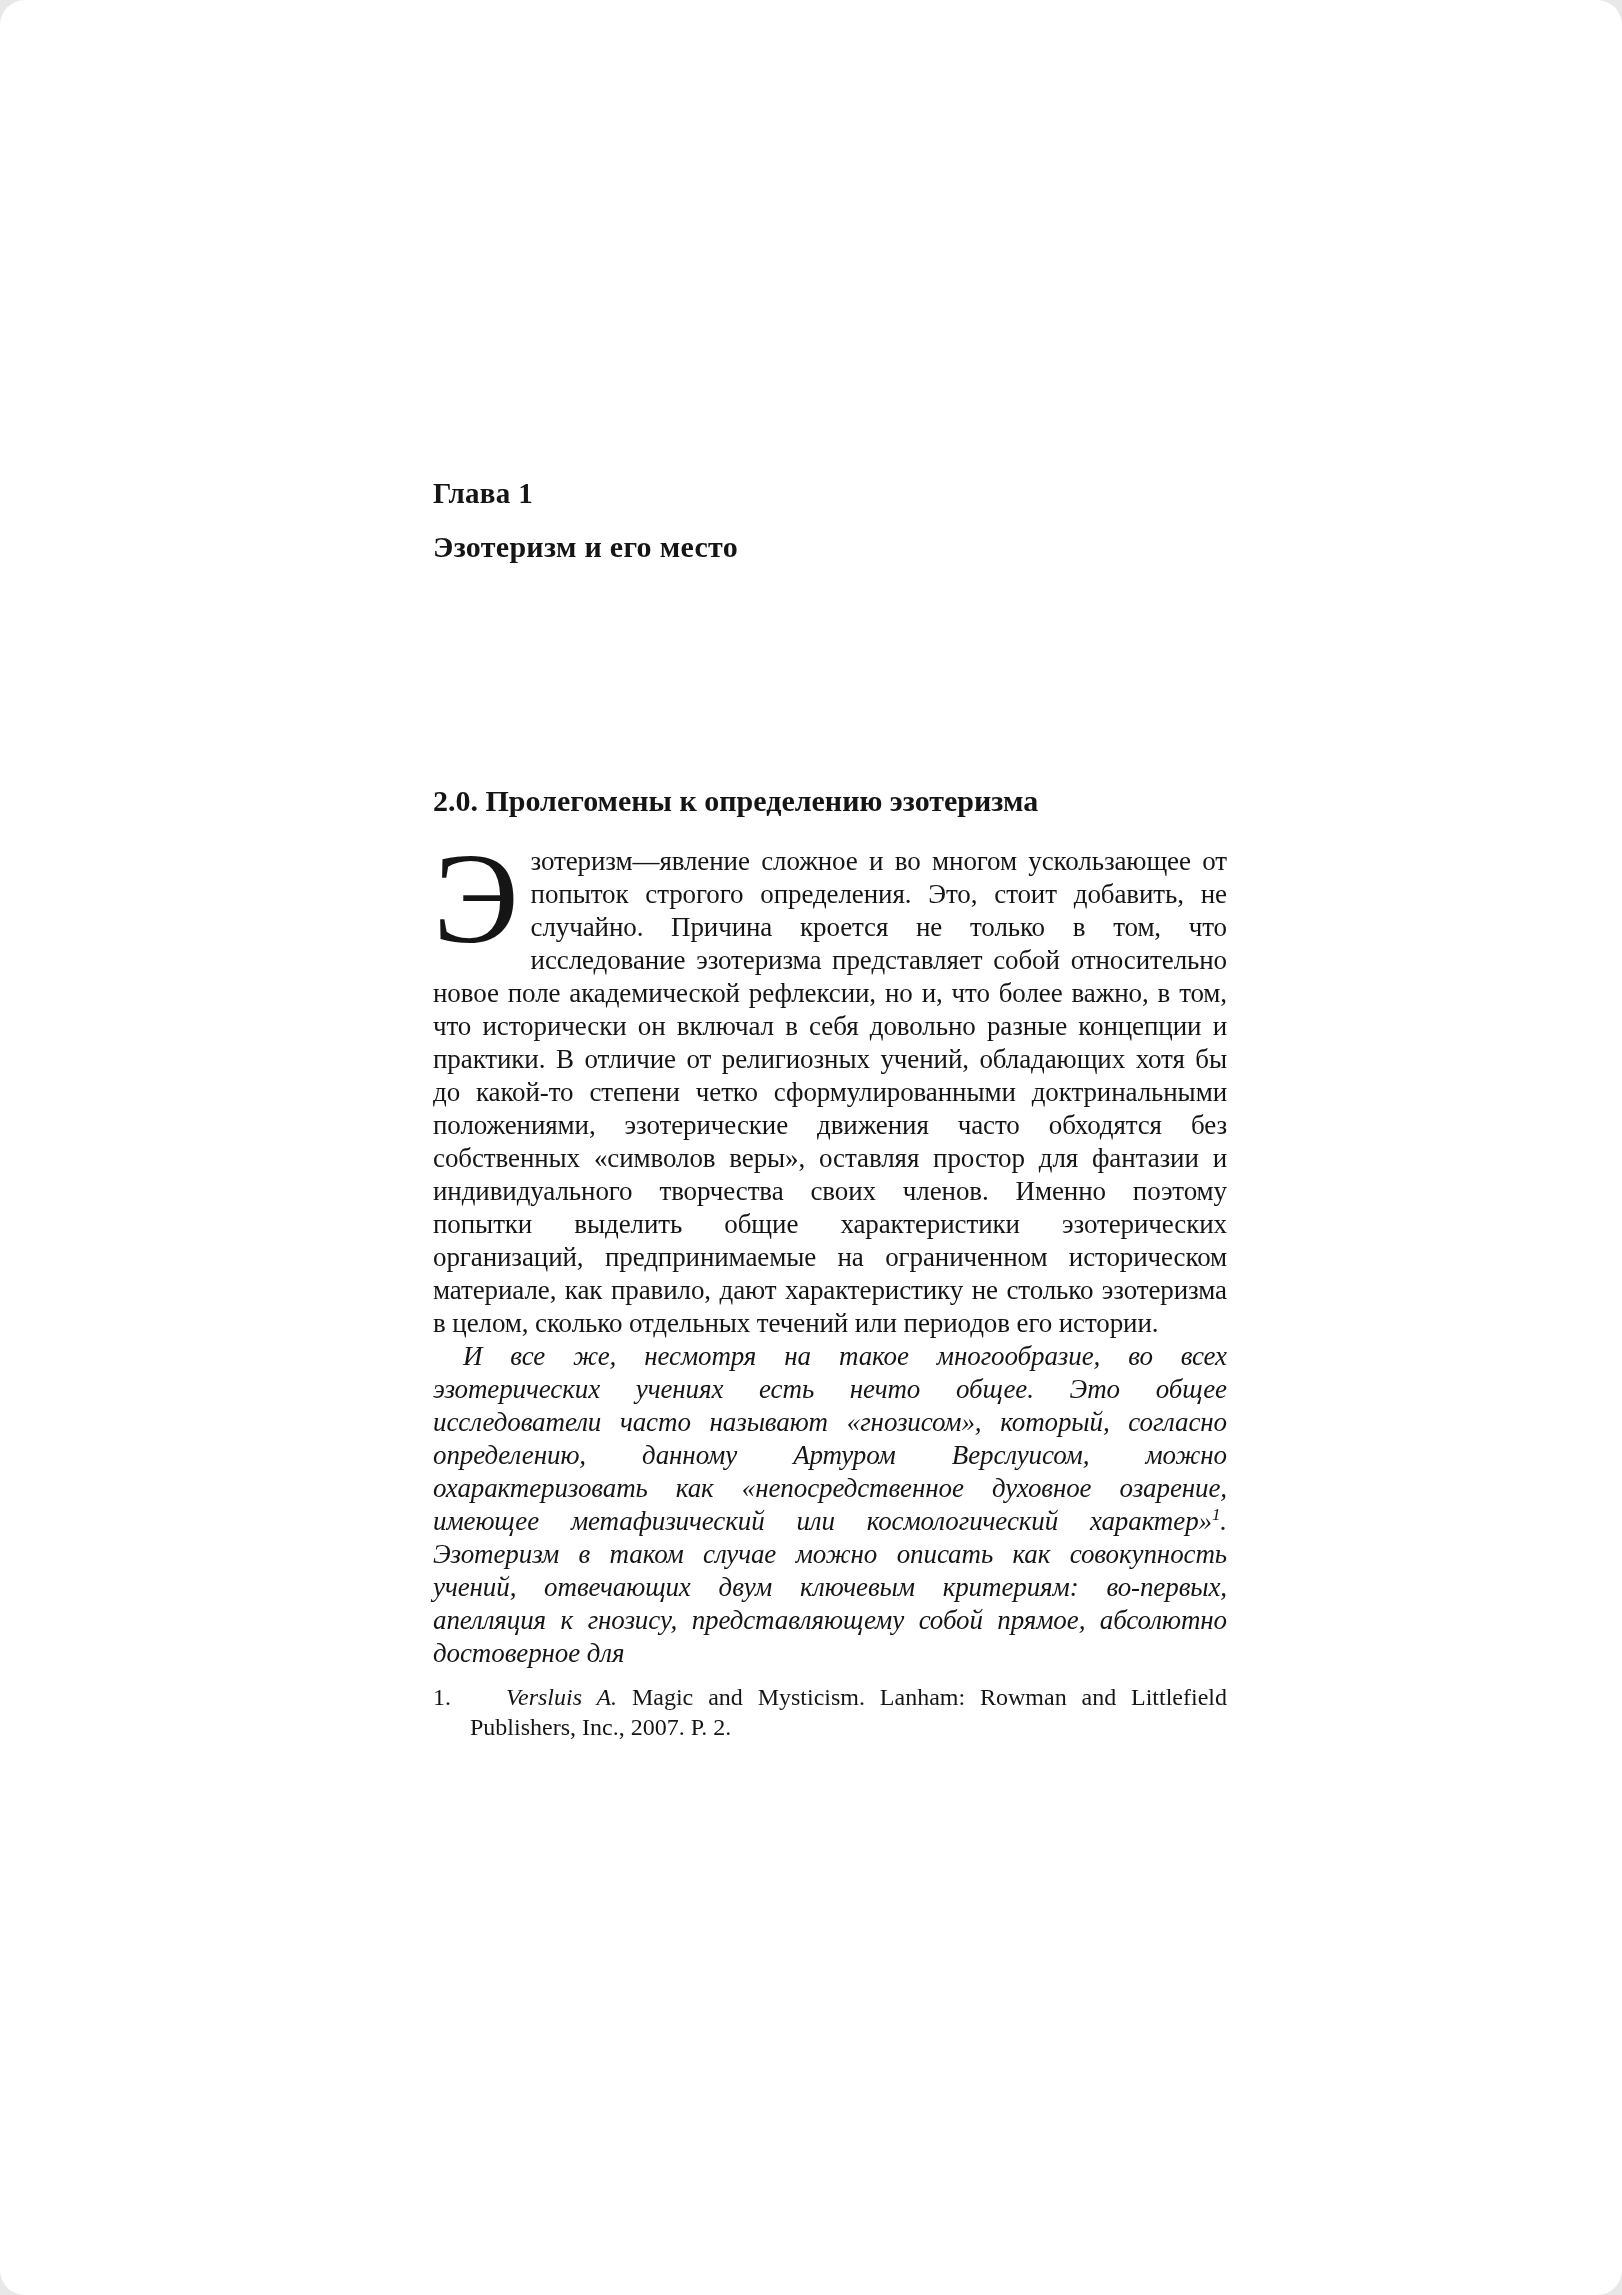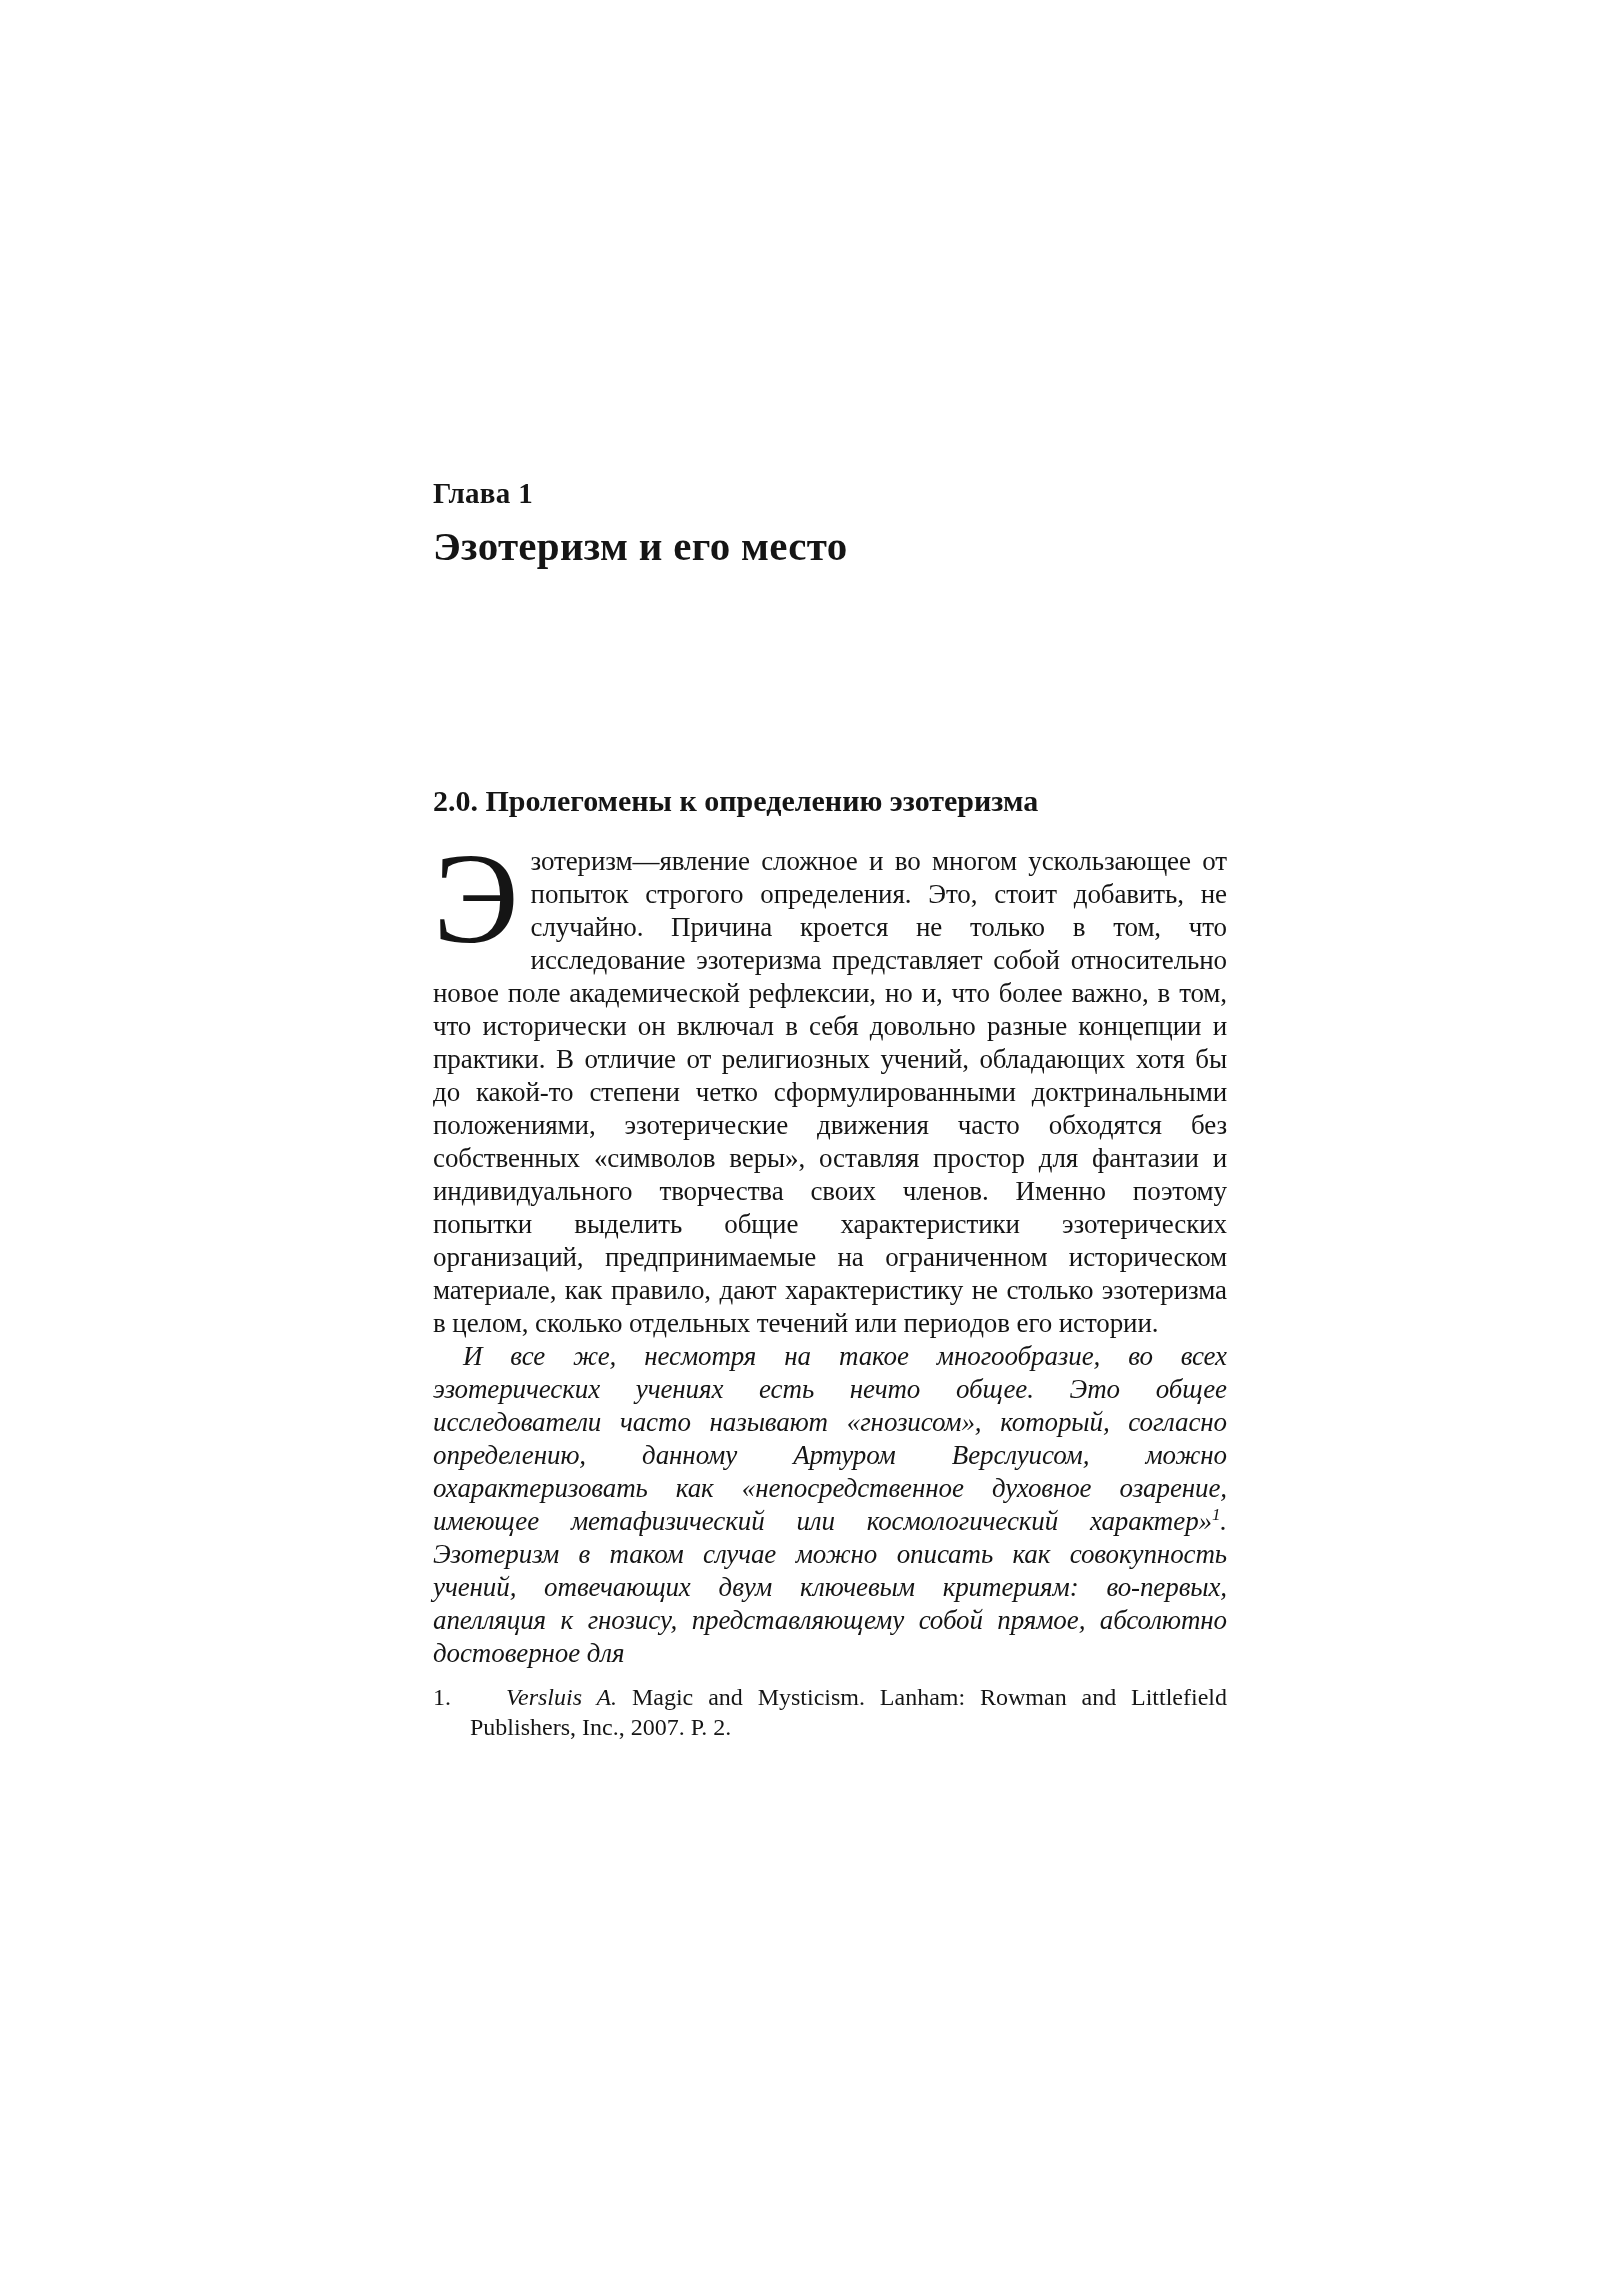--- a/index.html
+++ b/index.html
@@ -3,35 +3,36 @@
 <meta charset="utf-8">
 <style>
   html,body{margin:0;padding:0;background:#e8e8e8;}
   .page{
     position:relative;
     width:1622px;height:2295px;
     background:#ffffff;
     color:#151515;
     font-family:"Liberation Serif", serif;
     overflow:hidden;
+    border-radius:25px;
   }
   .content{
     position:absolute;
     left:433px;top:476px;
     width:794px;
   }
   .chapter-label{
     font-size:29px;
     font-weight:700;
     line-height:34px;
     letter-spacing:0.3px;
   }
   .chapter-title{
     margin:9.2px 0 0 0;
-    font-size:41px;
+    font-size:30px;
     line-height:55px;
     font-weight:700;
     letter-spacing:0.3px;
   }
   .section-heading{
     margin:208px 0 0 0;
     font-size:30px;
     line-height:37px;
     font-weight:700;
   }

